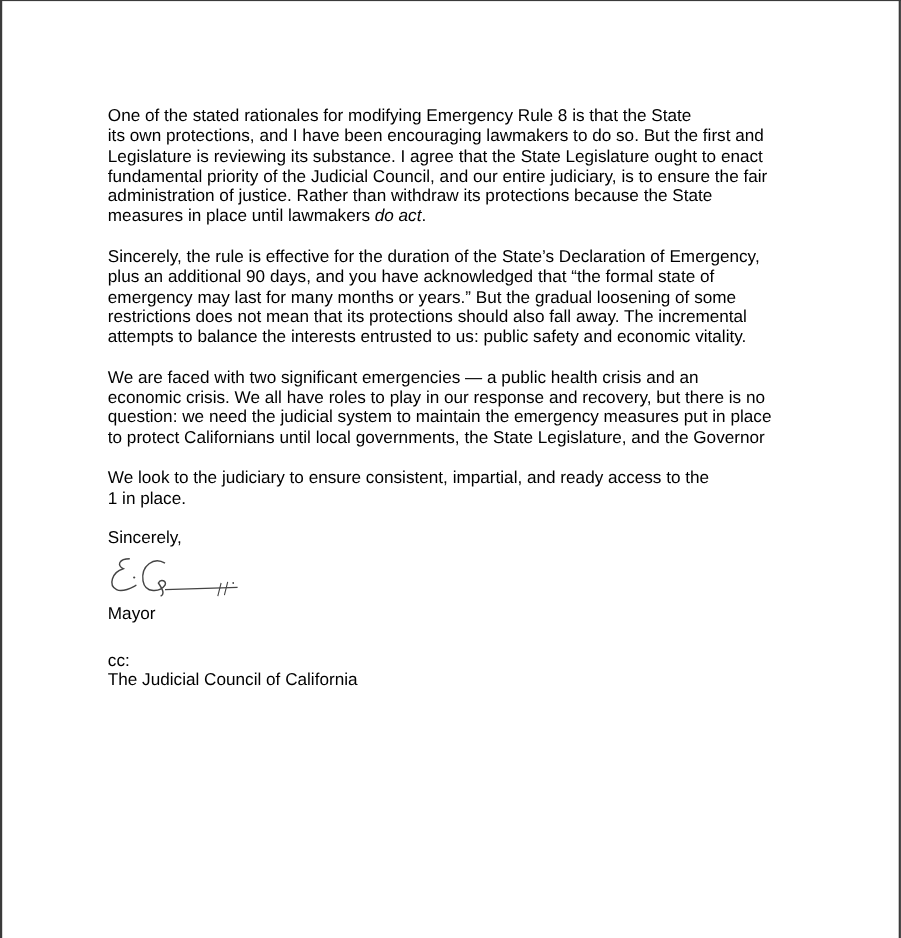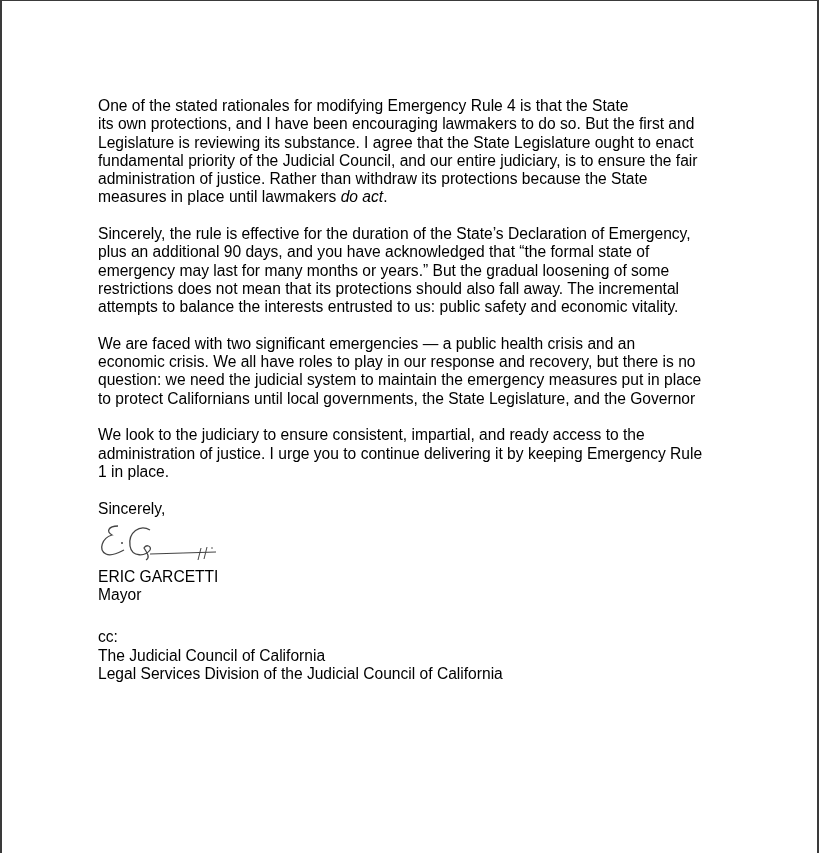--- a/index.html
+++ b/index.html
@@ -25,21 +25,21 @@
 </head>
 <body>
 
 <div class="frame-top"></div>
 <div class="frame-left"></div>
 <div class="frame-right"></div>
 
 <div class="page">
   <div id="paragraphs">
       <p class="para">
-        <span class="line"><span>One of the stated rationales for modifying Emergency Rule 4 is that the State</span></span>
+        <span class="line"><span>One of the stated rationales for modifying Emergency Rule 8 is that the State</span></span>
         <span class="line"><span>its own protections, and I have been encouraging lawmakers to do so. But the first and</span></span>
         <span class="line"><span>Legislature is reviewing its substance. I agree that the State Legislature ought to enact</span></span>
         <span class="line"><span>fundamental priority of the Judicial Council, and our entire judiciary, is to ensure the fair</span></span>
         <span class="line"><span>administration of justice.  Rather than withdraw its protections because the State</span></span>
         <span class="line"><span>measures in place until lawmakers </span><em>do act</em><span>.</span></span>
       </p>
       <p class="para">
         <span class="line"><span>Sincerely, the rule is effective for the duration of the State’s Declaration of Emergency,</span></span>
         <span class="line"><span>plus an additional 90 days, and you have acknowledged that “the formal state of</span></span>
         <span class="line"><span>emergency may last for many months or years.” But the gradual loosening of some</span></span>
@@ -47,39 +47,36 @@
         <span class="line"><span>attempts to balance the interests entrusted to us: public safety and economic vitality.</span></span>
       </p>
       <p class="para">
         <span class="line"><span>We are faced with two significant emergencies — a public health crisis and an</span></span>
         <span class="line"><span>economic crisis. We all have roles to play in our response and recovery, but there is no</span></span>
         <span class="line"><span>question: we need the judicial system to maintain the emergency measures put in place</span></span>
         <span class="line"><span>to protect Californians until local governments, the State Legislature, and the Governor</span></span>
       </p>
       <p class="para">
         <span class="line"><span>We look to the judiciary to ensure consistent, impartial, and ready access to the</span></span>
-        <span class="line"><span>administration of justice. I urge you to continue delivering it by keeping Emergency Rule</span></span>
         <span class="line"><span>1 in place.</span></span>
       </p>
     </div>
 
   <p class="closing">Sincerely,</p>
 
   <div class="sig-block">
     <svg width="150" height="46" viewBox="0 0 150 46">
       <path d="M20 6 C10 6, 8 12, 14 15 C4 18, 0 30, 8 34 C14 37, 22 32, 26 30" fill="none" stroke="#444" stroke-width="1.3"></path>
       <circle cx="24" cy="23" r="1" fill="#444"></circle>
       <path d="M52 10 C42 4, 30 12, 32 26 C34 38, 48 36, 52 30 C54 26, 48 24, 46 28 C50 34, 52 38, 48 40" fill="none" stroke="#444" stroke-width="1.3"></path>
       <path d="M52 34 L118 32" fill="none" stroke="#444" stroke-width="1.2"></path>
       <path d="M103 28 L100 40 M109 27 L106 39" fill="none" stroke="#444" stroke-width="1"></path>
       <circle cx="114" cy="28" r="0.8" fill="#444"></circle>
     </svg>
   </div>
 
-  <span class="name-line">ERIC GARCETTI</span>
   <span class="name-line">Mayor</span>
 
   <div class="cc-block">
     <span class="name-line">cc:</span>
     <span class="name-line">The Judicial Council of California</span>
-    <span class="name-line">Legal Services Division of the Judicial Council of California</span>
   </div>
 </div>
 
 </body></html>

